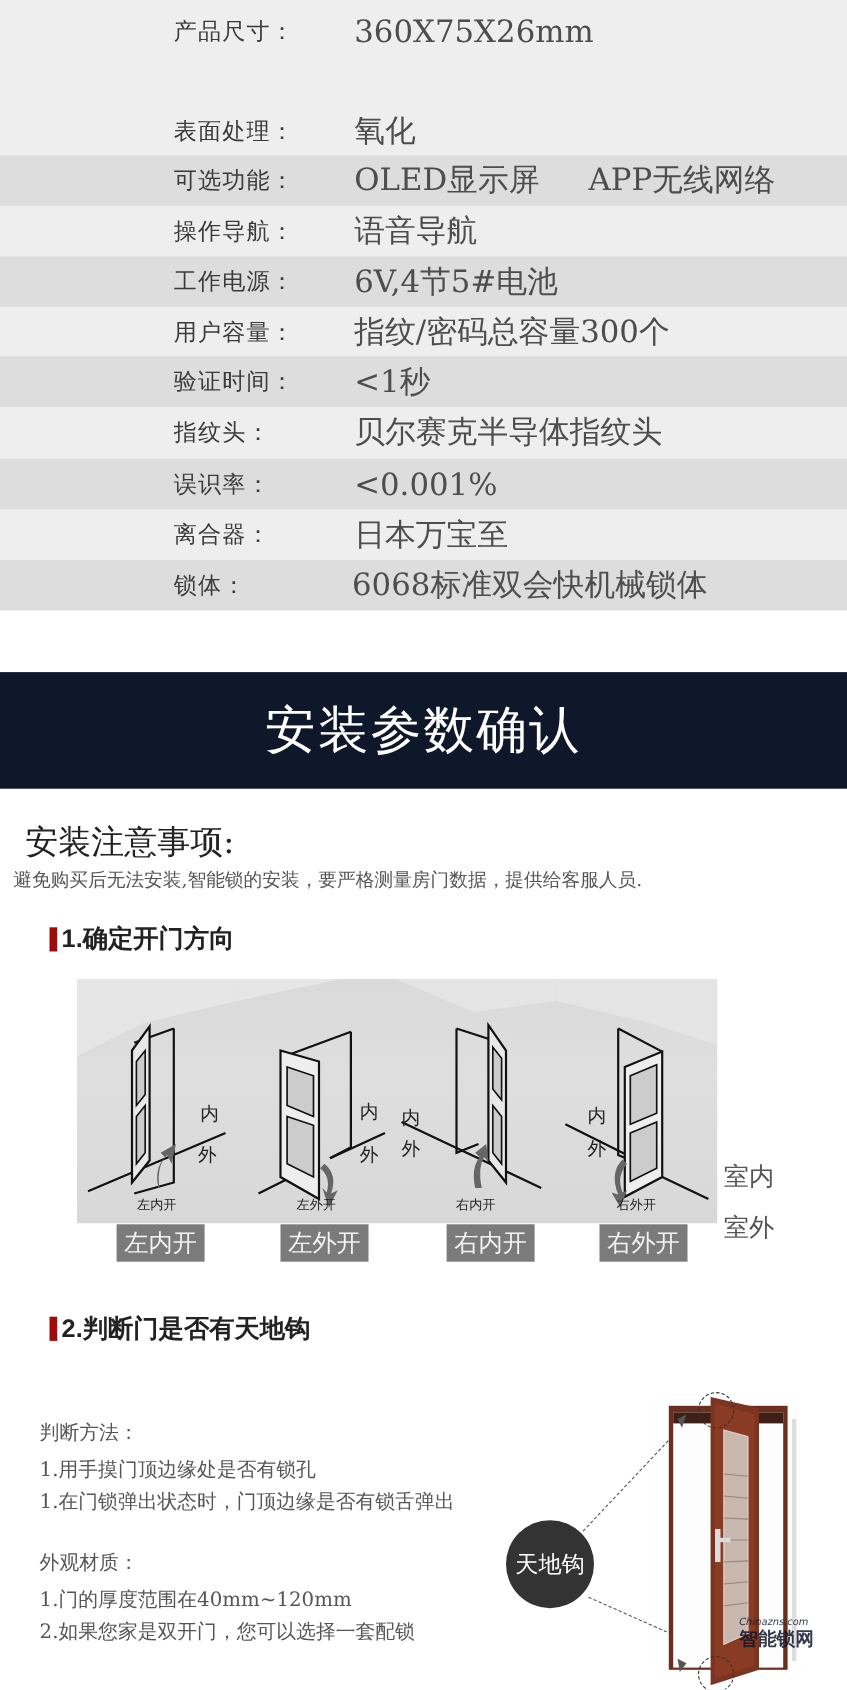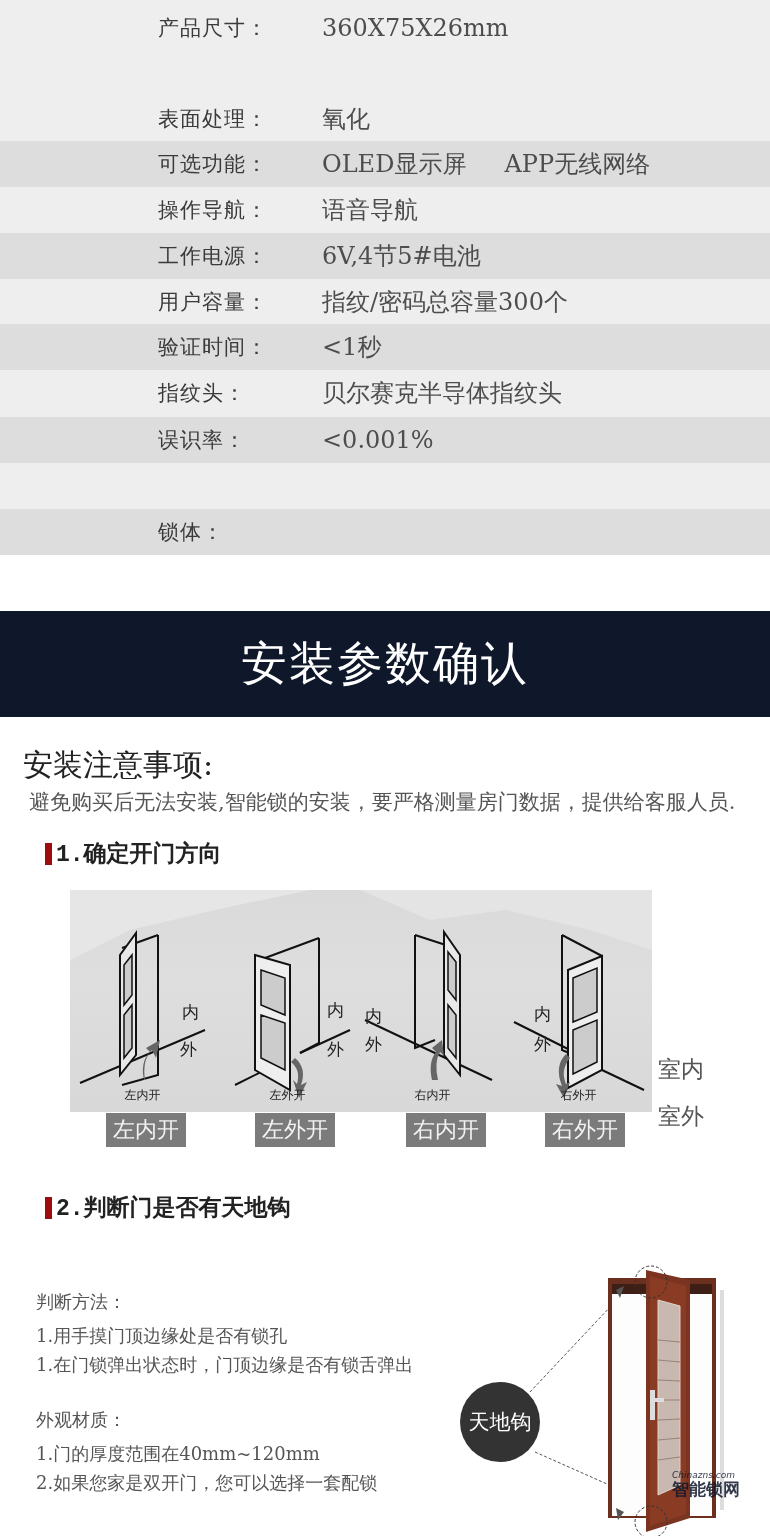--- a/index.html
+++ b/index.html
@@ -3,32 +3,32 @@
 <meta charset="utf-8">
 <style>
   * { margin:0; padding:0; box-sizing:border-box; }
   body { width:770px; height:1536px; background:#ffffff; font-family:"DejaVu Serif","Liberation Serif",serif; color:#333; overflow:hidden; position:relative; }
 
   
   .spec { position:absolute; left:0; top:0; width:770px; height:519px; background:#eeeeee; }
   .spec-row { position:absolute; left:0; width:770px; height:46px; display:flex; align-items:center; }
   .spec-row.alt { background:#dddddd; }
   .spec-label { position:absolute; left:158px; font-size:21px; color:#3a3a3a; letter-spacing:1px; }
-  .spec-value { position:absolute; left:322px; font-size:24px; color:#4d4d4d; white-space:pre; }
+  .spec-value { position:absolute; left:322px; font-size:28px; color:#4d4d4d; white-space:pre; }
 
   
   .banner { position:absolute; left:0; top:611px; width:770px; height:106px; background:#0f172a; display:flex; align-items:center; justify-content:center; }
   .banner-title { color:#fff; font-size:46px; letter-spacing:2px; font-family:"DejaVu Serif","Liberation Serif",serif; }
 
   .notes-title { position:absolute; left:23px; top:745px; font-size:30px; color:#222; }
-  .notes-text { position:absolute; left:29px; top:788px; font-size:21px; color:#555; }
+  .notes-text { position:absolute; left:12px; top:788px; font-size:17px; color:#555; }
 
   .section-head { position:absolute; left:45px; display:flex; align-items:center; }
   .section-bar { width:7px; height:22px; background:#9d0d0d; margin-right:4px; }
-  .section-label { font-size:23px; font-weight:bold; color:#222; font-family:Liberation Mono, monospace; }
+  .section-label { font-size:23px; font-weight:bold; color:#222; font-family:Liberation Sans, sans-serif; }
 
   
   .door-panel { position:absolute; left:70px; top:890px; width:582px; height:222px; background:linear-gradient(180deg,#dadada 0%,#dedede 40%,#d8d8d8 100%); }
   .door-cell { position:absolute; top:0; width:145px; height:222px; }
   .door-cell svg { position:absolute; left:0; top:0; }
   .door-caption { position:absolute; bottom:8px; width:100%; text-align:center; font-size:12px; color:#222; font-family:"DejaVu Sans","Liberation Sans",sans-serif; }
   .door-tag { position:absolute; top:1113px; width:80px; height:34px; background:#7b7b7b; color:#f2f2f2; font-size:22px; display:flex; align-items:center; justify-content:center; }
   .side-label { position:absolute; left:658px; font-size:23px; color:#555; }
 
   .method-title { position:absolute; left:36px; font-size:18px; color:#555; }
@@ -74,22 +74,27 @@
     <span class="spec-value">&lt;1秒</span>
   </div>
   <div class="spec-row" style="top:370px">
     <span class="spec-label">指纹头：</span>
     <span class="spec-value">贝尔赛克半导体指纹头</span>
   </div>
   <div class="spec-row alt" style="top:417px">
     <span class="spec-label">误识率：</span>
     <span class="spec-value">&lt;0.001%</span>
   </div>
+  <div class="spec-row" style="top:463px">
+    <span class="spec-label">离合器：</span>
+    <span class="spec-value">日本万宝至</span>
+  </div>
   <div class="spec-row alt" style="top:509px">
     <span class="spec-label">锁体：</span>
+    <span class="spec-value" style="left:320px">6068标准双会快机械锁体</span>
   </div>
 </div>
 
 <div class="banner">
   <span class="banner-title">安装参数确认</span>
 </div>
 
 <div class="notes-title">安装注意事项:</div>
 <div class="notes-text">避免购买后无法安装,智能锁的安装，要严格测量房门数据，提供给客服人员.</div>
 

